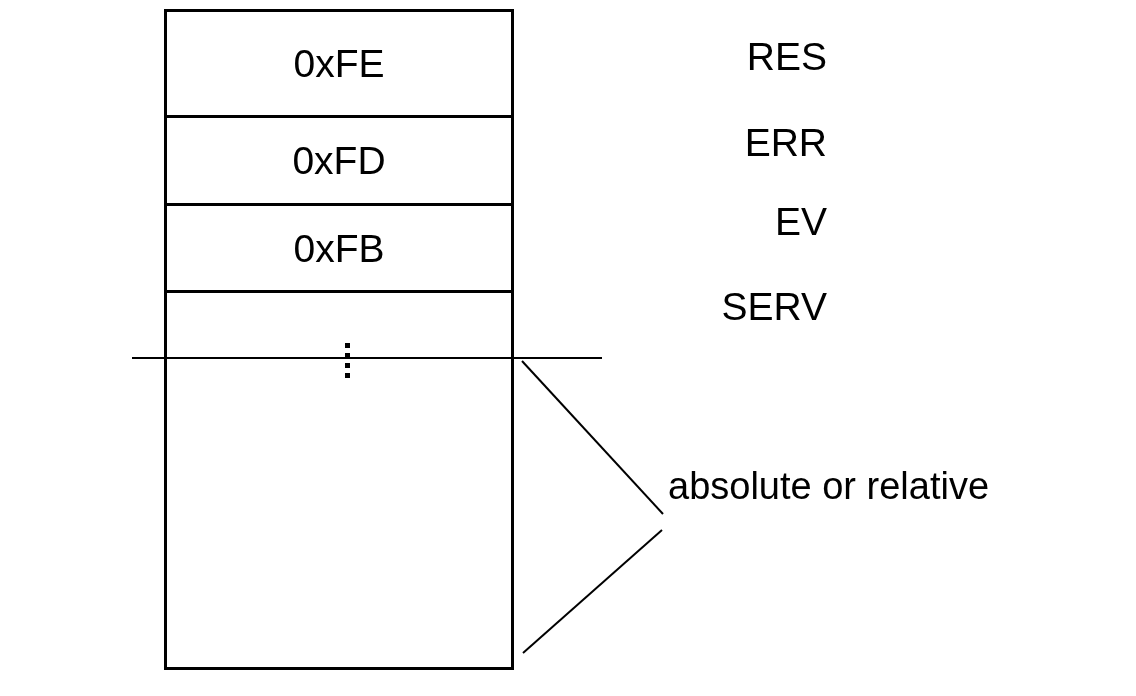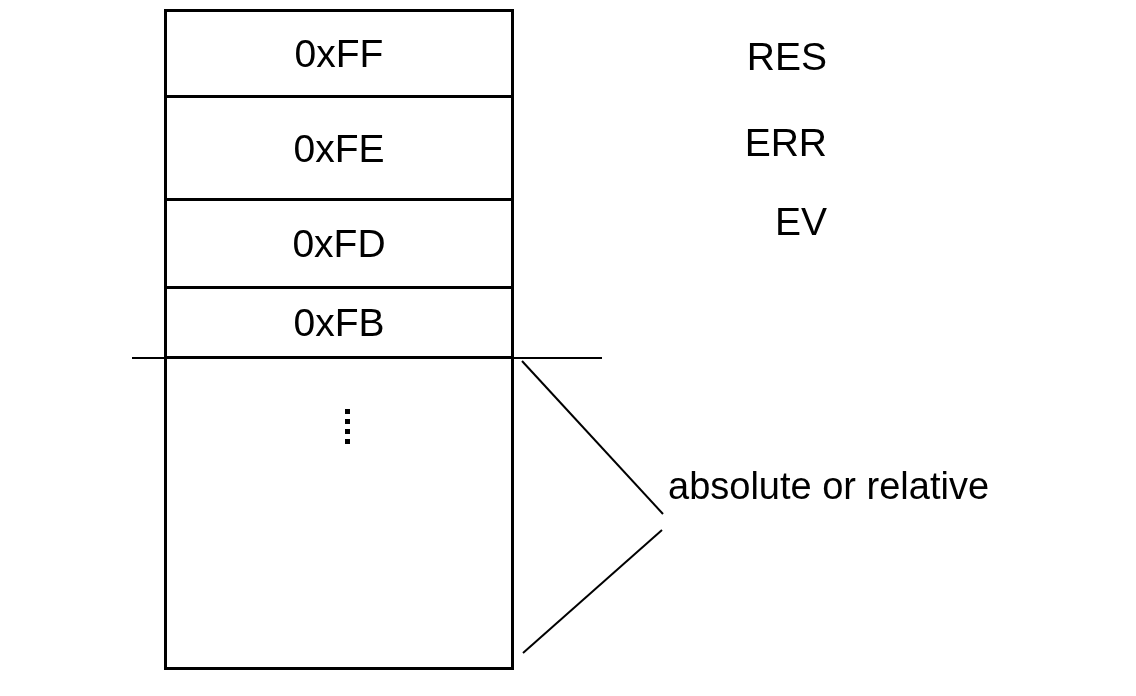--- a/index.html
+++ b/index.html
@@ -37,21 +37,21 @@
     justify-content: center;
     font-size: 39px;
     line-height: 1;
     flex: none;
   }
   .maprow + .maprow { border-top: 3px solid var(--stroke); }
   .h-r0 { height: 83px; }
   .h-r1 { height: 103px; }
   .h-r2 { height: 88px; }
   .h-r3 { height: 87px; }
-  .h-r4 { height: 70px; }
+  .h-r4 { height: 87px; }
   .h-r5 { height: 138px; }
   .h-r6 { height: 85px; }
 
   
   .vdots {
     display: flex;
     flex-direction: column;
     gap: 5px;
     margin-left: 16px; 
   }
@@ -101,23 +101,20 @@
     pointer-events: none;
     color: var(--stroke);
   }
 </style>
 </head>
 <body>
 
 <div class="canvas">
 
   <div class="mapbox">
-    <div class="maprow h-r0">
-      <span>0xFF</span>
-    </div>
     <div class="maprow h-r1">
       <span>0xFE</span>
     </div>
     <div class="maprow h-r2">
       <span>0xFD</span>
     </div>
     <div class="maprow h-r4">
       <span>0xFB</span>
     </div>
     <div class="maprow h-r5">
@@ -128,20 +125,21 @@
         <span class="dot"></span>
       </span>
     </div>
   </div>
 
   <div class="separator"></div>
 
   <div class="rowlabel rl-0">RES</div>
   <div class="rowlabel rl-1">ERR</div>
   <div class="rowlabel rl-2">EV</div>
+  <div class="rowlabel rl-3">SERV</div>
 
   <svg class="overlay" viewBox="0 0 1136 696" aria-hidden="true">
     <line x1="522" y1="361" x2="663" y2="514" stroke="currentColor" stroke-width="2"></line>
     <line x1="662" y1="530" x2="523" y2="653" stroke="currentColor" stroke-width="2"></line>
   </svg>
 
   <div class="annotation">
     <div>absolute or relative</div>
   </div>
 

